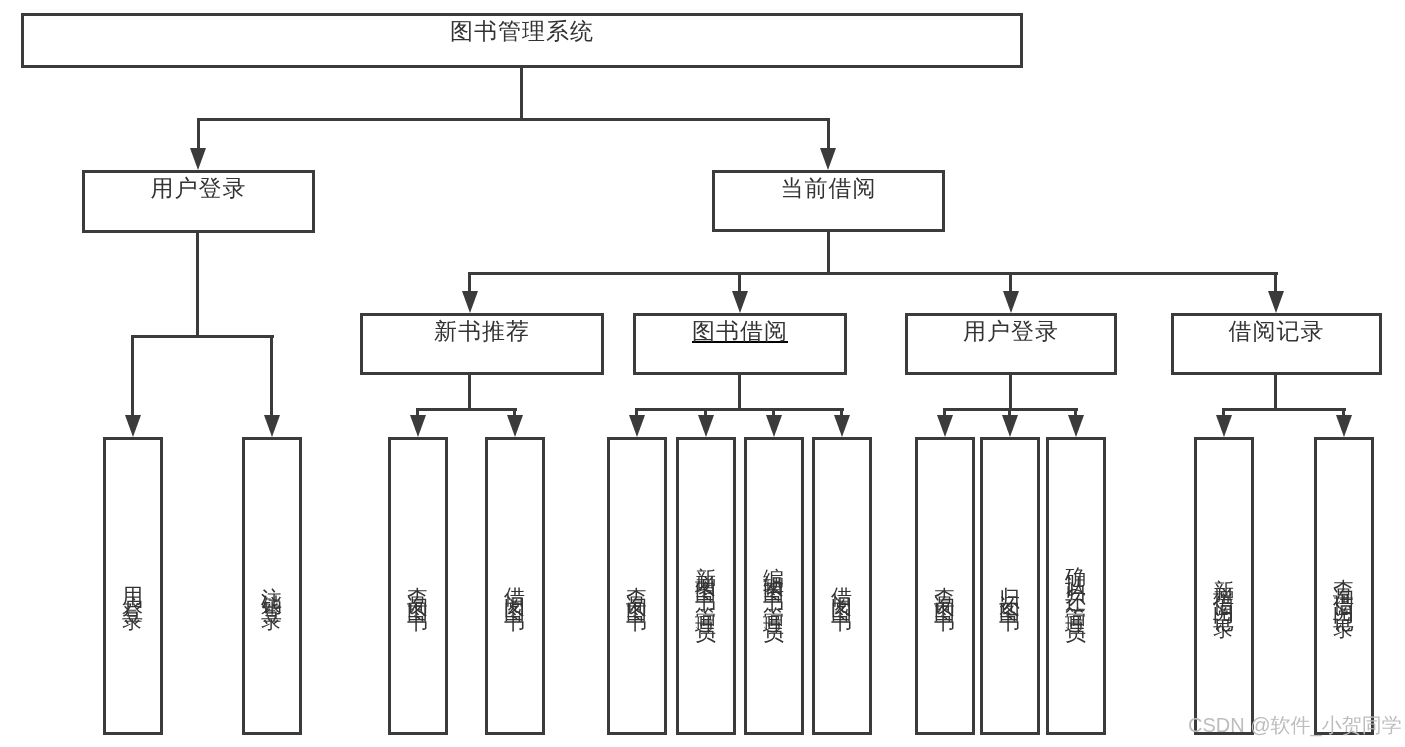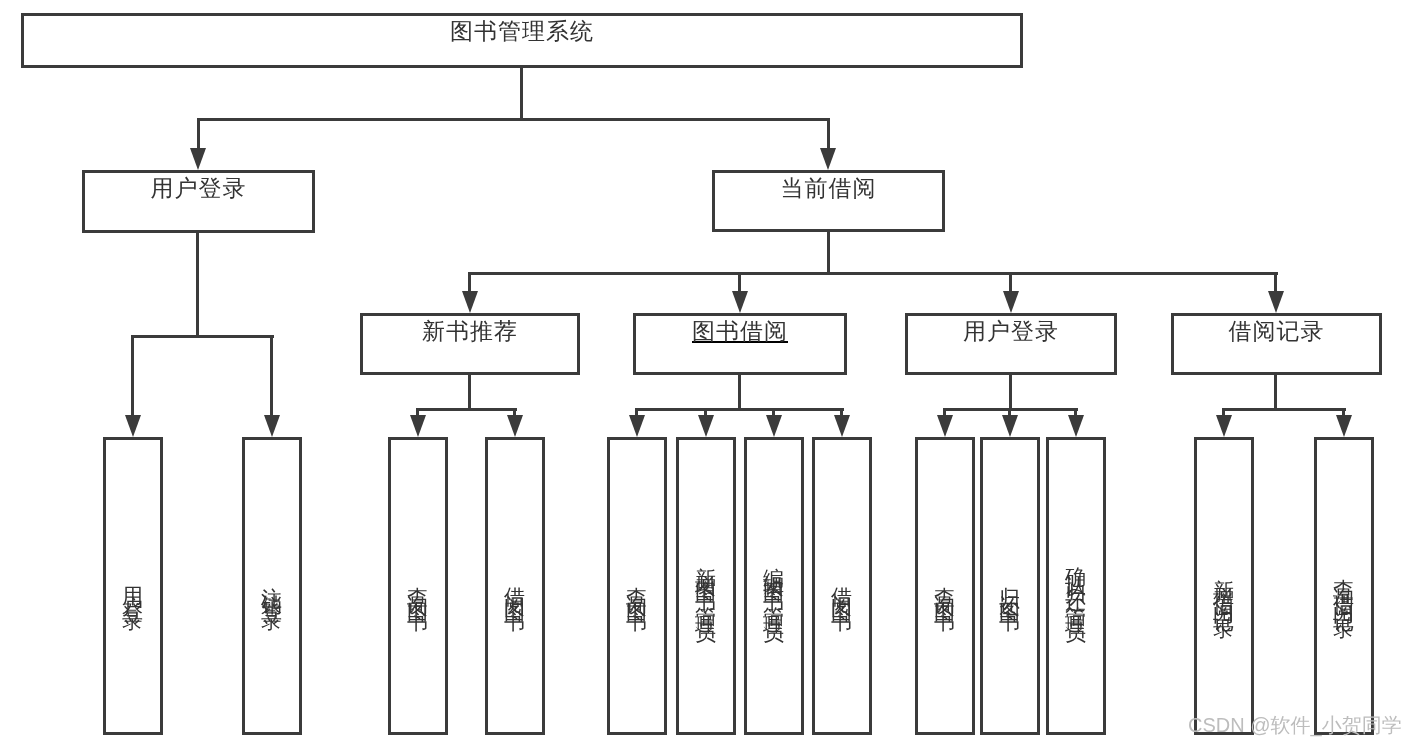--- a/index.html
+++ b/index.html
@@ -105,21 +105,21 @@
   <div class="arrow" style="left:1003px; top:291px;"></div>
   <div class="arrow" style="left:1268px; top:291px;"></div>
 
   <div class="line" style="left:196px; top:233px; width:3px;   height:102px;"></div>
   <div class="line" style="left:131px; top:335px; width:143px; height:3px;"></div>
   <div class="line" style="left:131px; top:335px; width:3px;   height:82px;"></div>
   <div class="line" style="left:270px; top:335px; width:3px;   height:82px;"></div>
   <div class="arrow" style="left:125px; top:415px;"></div>
   <div class="arrow" style="left:264px; top:415px;"></div>
 
-  <div class="hnode" style="left:360px; top:313px; width:220px; height:62px;">
+  <div class="hnode" style="left:360px; top:313px; width:244px; height:62px;">
     <span class="hlabel">新书推荐</span>
   </div>
   <div class="hnode" style="left:633px; top:313px; width:214px; height:62px;text-decoration:underline;">
     <span class="hlabel">图书借阅</span>
   </div>
   <div class="hnode" style="left:905px; top:313px; width:212px; height:62px;">
     <span class="hlabel">用户登录</span>
   </div>
   <div class="hnode" style="left:1171px; top:313px; width:211px; height:62px;">
     <span class="hlabel">借阅记录</span>

